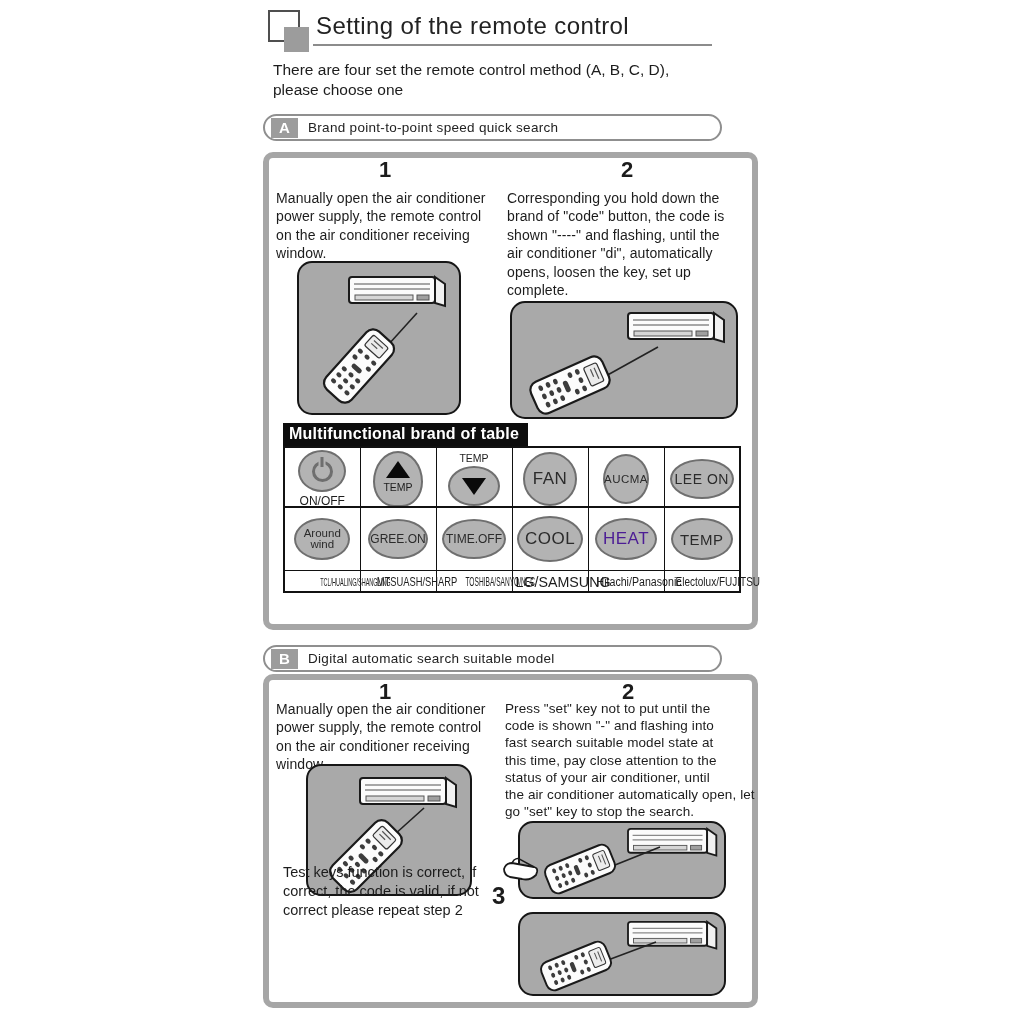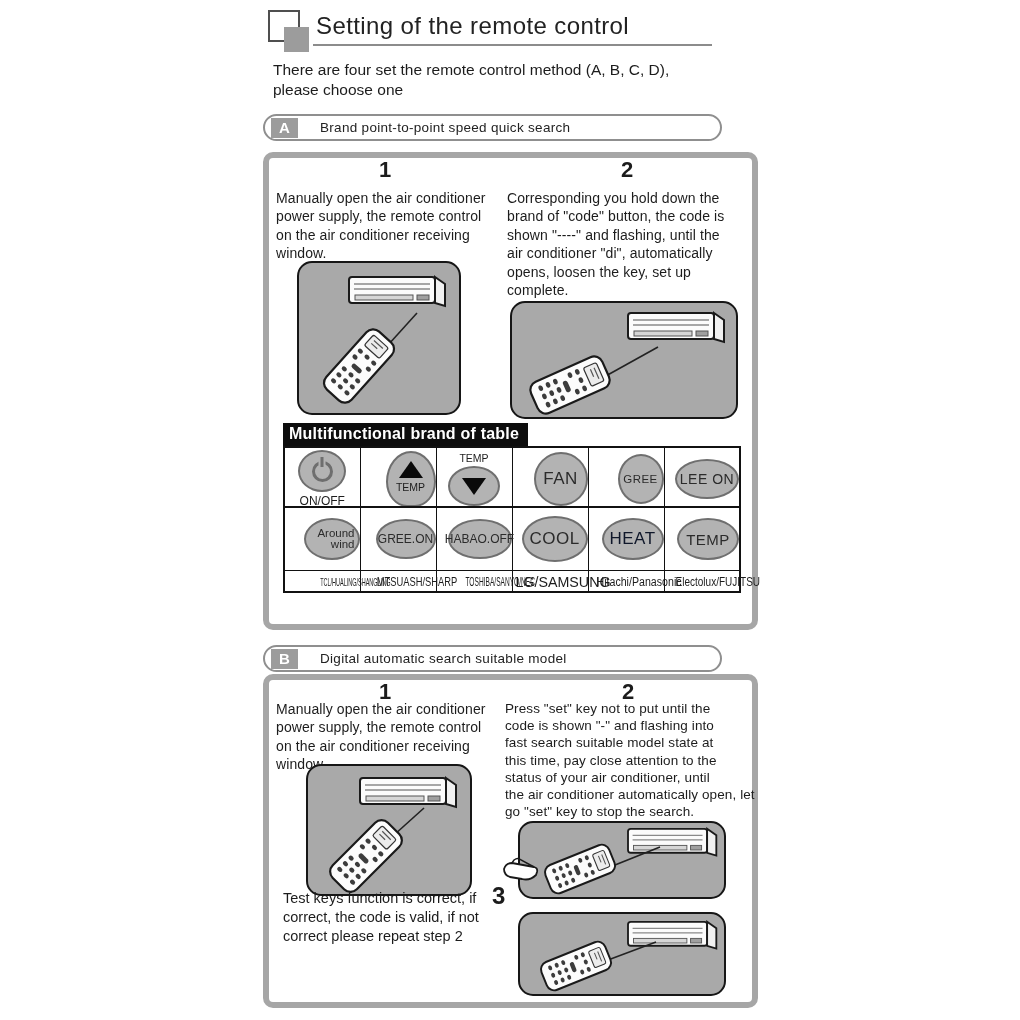--- a/index.html
+++ b/index.html
@@ -12,40 +12,40 @@
   .title-fill{left:284px;top:27px;width:25px;height:25px;background:#9c9c9c}
   .page-title{left:316px;top:12px;font-size:24px;letter-spacing:.4px;color:#222}
   .title-underline{left:313px;top:44px;width:399px;height:2px;background:#8c8c8c}
   .intro{left:273px;top:60px;font-size:15.5px;line-height:19.5px;white-space:pre-line}
 
   
   .pill{left:263px;width:459px;height:27px;border:2.5px solid #8f8f8f;border-radius:14px;
         background:#fff;display:flex;align-items:center;box-sizing:border-box}
   .pill-letter{margin-left:6px;width:27px;height:20px;background:#9c9c9c;color:#fff;
         font-size:15px;font-weight:bold;display:flex;align-items:center;justify-content:center}
-  .pill-label{margin-left:22px;font-size:13.5px;letter-spacing:.3px;color:#222}
+  .pill-label{margin-left:10px;font-size:13.5px;letter-spacing:.3px;color:#222}
 
   
   .panel{left:263px;width:495px;border:6px solid #a6a6a6;border-radius:10px;background:#fff;box-sizing:border-box}
 
   .stepnum{font-size:22px;font-weight:bold;text-align:center;width:110px}
   .steptext{font-size:14px;line-height:18.4px;white-space:pre-line;letter-spacing:.1px}
   .steptext.tight{font-size:13.5px;line-height:17.2px}
   .note{font-size:14.5px;line-height:19px;white-space:pre-line}
 
   
   .illus{background:#a9a9a9;border:2px solid #161616;border-radius:15px}
   .illus svg{position:absolute;left:0;top:0;overflow:visible}
 
   
   .tbl-header{left:283px;top:423px;background:#0d0d0d;color:#fff;font-weight:bold;
         font-size:16px;line-height:20px;padding:1px 9px 2px 6px;letter-spacing:.2px}
   table.brandtable{position:absolute;left:283px;width:458px;border-collapse:collapse;table-layout:fixed;
         border:2px solid #111;background:#fff}
-  table.brandtable td{border:1px solid #111;padding:0;text-align:right;vertical-align:middle}
+  table.brandtable td{border:1px solid #111;padding:0;text-align:center;vertical-align:middle}
   td.btncell{height:62px}
   td.brandcell{height:20px;font-size:13.5px;white-space:nowrap;overflow:visible}
   .cx{display:inline-block;white-space:nowrap;transform:scaleX(var(--sx,1));transform-origin:center}
 
   .oval{display:inline-flex;align-items:center;justify-content:center;background:#b3b3b3;
         border:2px solid #6f6f6f;border-radius:50%;color:#2b2b2b;box-sizing:border-box;
         letter-spacing:.5px;position:relative}
   .cell-col{display:flex;flex-direction:column;align-items:center;justify-content:center;height:62px}
 
   .pwr-oval{width:48px;height:42px}
@@ -63,21 +63,21 @@
   .oval-down{width:52px;height:40px}
 
   .ov-fan{width:54px;height:54px;font-size:17px}
   .ov-mode{width:46px;height:50px;font-size:11.5px}
   .ov-leeon{width:64px;height:40px;font-size:14px}
   .ov-around{width:56px;height:42px;font-size:11.5px;line-height:11.5px;letter-spacing:0}
   .ov-around span{width:46px;white-space:normal}
   .ov-timeon{width:60px;height:40px;font-size:12px;letter-spacing:0}
   .ov-timeoff{width:64px;height:40px;font-size:12px;letter-spacing:0}
   .ov-cool{width:66px;height:46px;font-size:17px}
-  .ov-heat{width:62px;height:42px;font-size:17px;color:#0f172a}
+  .ov-heat{width:62px;height:42px;font-size:17px;color:#4c1d95}
   .ov-time{width:62px;height:42px;font-size:15px}
 
   .num3{font-size:24px;font-weight:bold}
 </style>
 </head>
 <body>
 
 <svg width="0" height="0" style="position:absolute" aria-hidden="true">
   <defs>
     <g id="sym-ac">
@@ -184,42 +184,42 @@
         <span class="temp-label" style="margin:0 0 2px">TEMP</span>
         <span class="oval oval-down">
               <span class="tri-down"></span>
             </span>
       </div>
     </td>
     <td class="btncell">
       <span class="oval ov-fan">FAN</span>
     </td>
     <td class="btncell">
-      <span class="oval ov-mode">GREE</span>
+      <span class="oval ov-mode">AUCMA</span>
     </td>
     <td class="btncell">
       <span class="oval ov-leeon">LEE ON</span>
     </td>
   </tr>
 </tbody>
   </table>
 
 <table class="brandtable" style="top:506px">
   <tbody>
       <tr>
     <td class="btncell">
       <span class="oval ov-around">
             <span>Around wind</span>
           </span>
     </td>
     <td class="btncell">
       <span class="oval ov-timeon">GREE.ON</span>
     </td>
     <td class="btncell">
-      <span class="oval ov-timeoff">HABAO.OFF</span>
+      <span class="oval ov-timeoff">TIME.OFF</span>
     </td>
     <td class="btncell">
       <span class="oval ov-cool">COOL</span>
     </td>
     <td class="btncell">
       <span class="oval ov-heat">HEAT</span>
     </td>
     <td class="btncell">
       <span class="oval ov-time">TEMP</span>
     </td>
@@ -258,21 +258,21 @@
 go "set" key to stop the search.</div>
 
 <div class="abs illus" style="left:306px;top:764px;width:162px;height:128px">
   <svg width="162" height="128" viewBox="0 0 162 128">
     <use href="#sym-ac" transform="translate(52,10)"></use>
     <line x1="76" y1="78" x2="116" y2="42" stroke="#222" stroke-width="1.6"></line>
     <use href="#sym-remote" transform="translate(58,90) rotate(45)"></use>
   </svg>
 </div>
 
-<div class="abs note" style="left:283px;top:889px;width:240px">Test keys function is correct, if
+<div class="abs note" style="left:283px;top:863px;width:240px">Test keys function is correct, if
 correct, the code is valid, if not
 correct please repeat step 2</div>
 
 <div class="abs illus" style="left:518px;top:821px;width:204px;height:74px">
   <svg width="204" height="74" viewBox="0 0 204 74">
     <use href="#sym-ac" transform="translate(108,4) scale(0.92)"></use>
     <line x1="95" y1="42" x2="140" y2="24" stroke="#222" stroke-width="1.6"></line>
     <use href="#sym-remote" transform="translate(60,46) rotate(68) scale(0.88)"></use>
     <use href="#sym-hand" transform="translate(-16,36)"></use>
   </svg>

